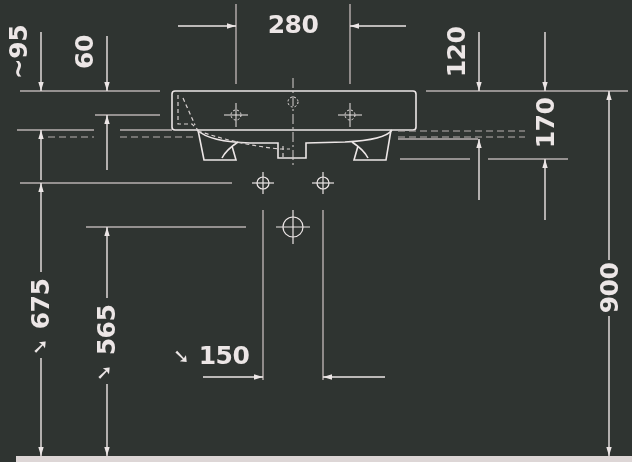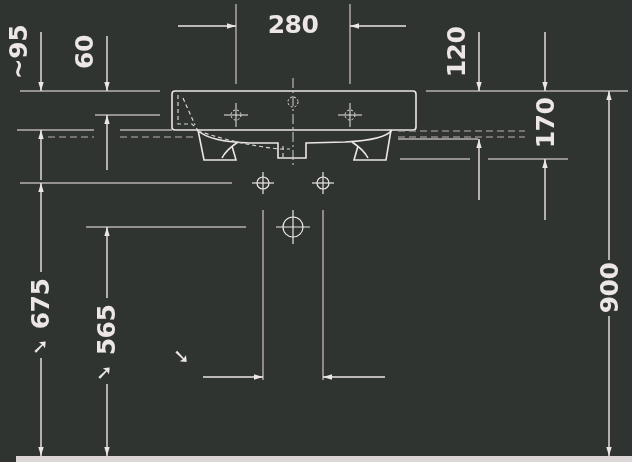--- a/index.html
+++ b/index.html
@@ -161,18 +161,19 @@
   </svg>
 
   <span class="lbl hor" style="left:293px; top:24px;">280</span>
   <span class="lbl rot" style="left:18px;  top:52px;">~95</span>
   <span class="lbl rot" style="left:84px;  top:52px;">60</span>
   <span class="lbl rot" style="left:456px; top:52px;">120</span>
   <span class="lbl rot" style="left:545px; top:123px;">170</span>
   <span class="lbl rot" style="left:609px; top:288px;">900</span>
   <span class="lbl rot" style="left:40px;  top:304px;">675</span>
   <span class="lbl rot" style="left:106px; top:330px;">565</span>
+  <span class="lbl hor" style="left:224px; top:355px;">150</span>
 
   <span class="arrow-glyph" style="left:32px; top:336px;">➚</span>
   <span class="arrow-glyph" style="left:96px; top:362px;">➚</span>
   <span class="arrow-glyph" style="left:173px; top:346px;">➘</span>
 
 </div>
 
 </body></html>

